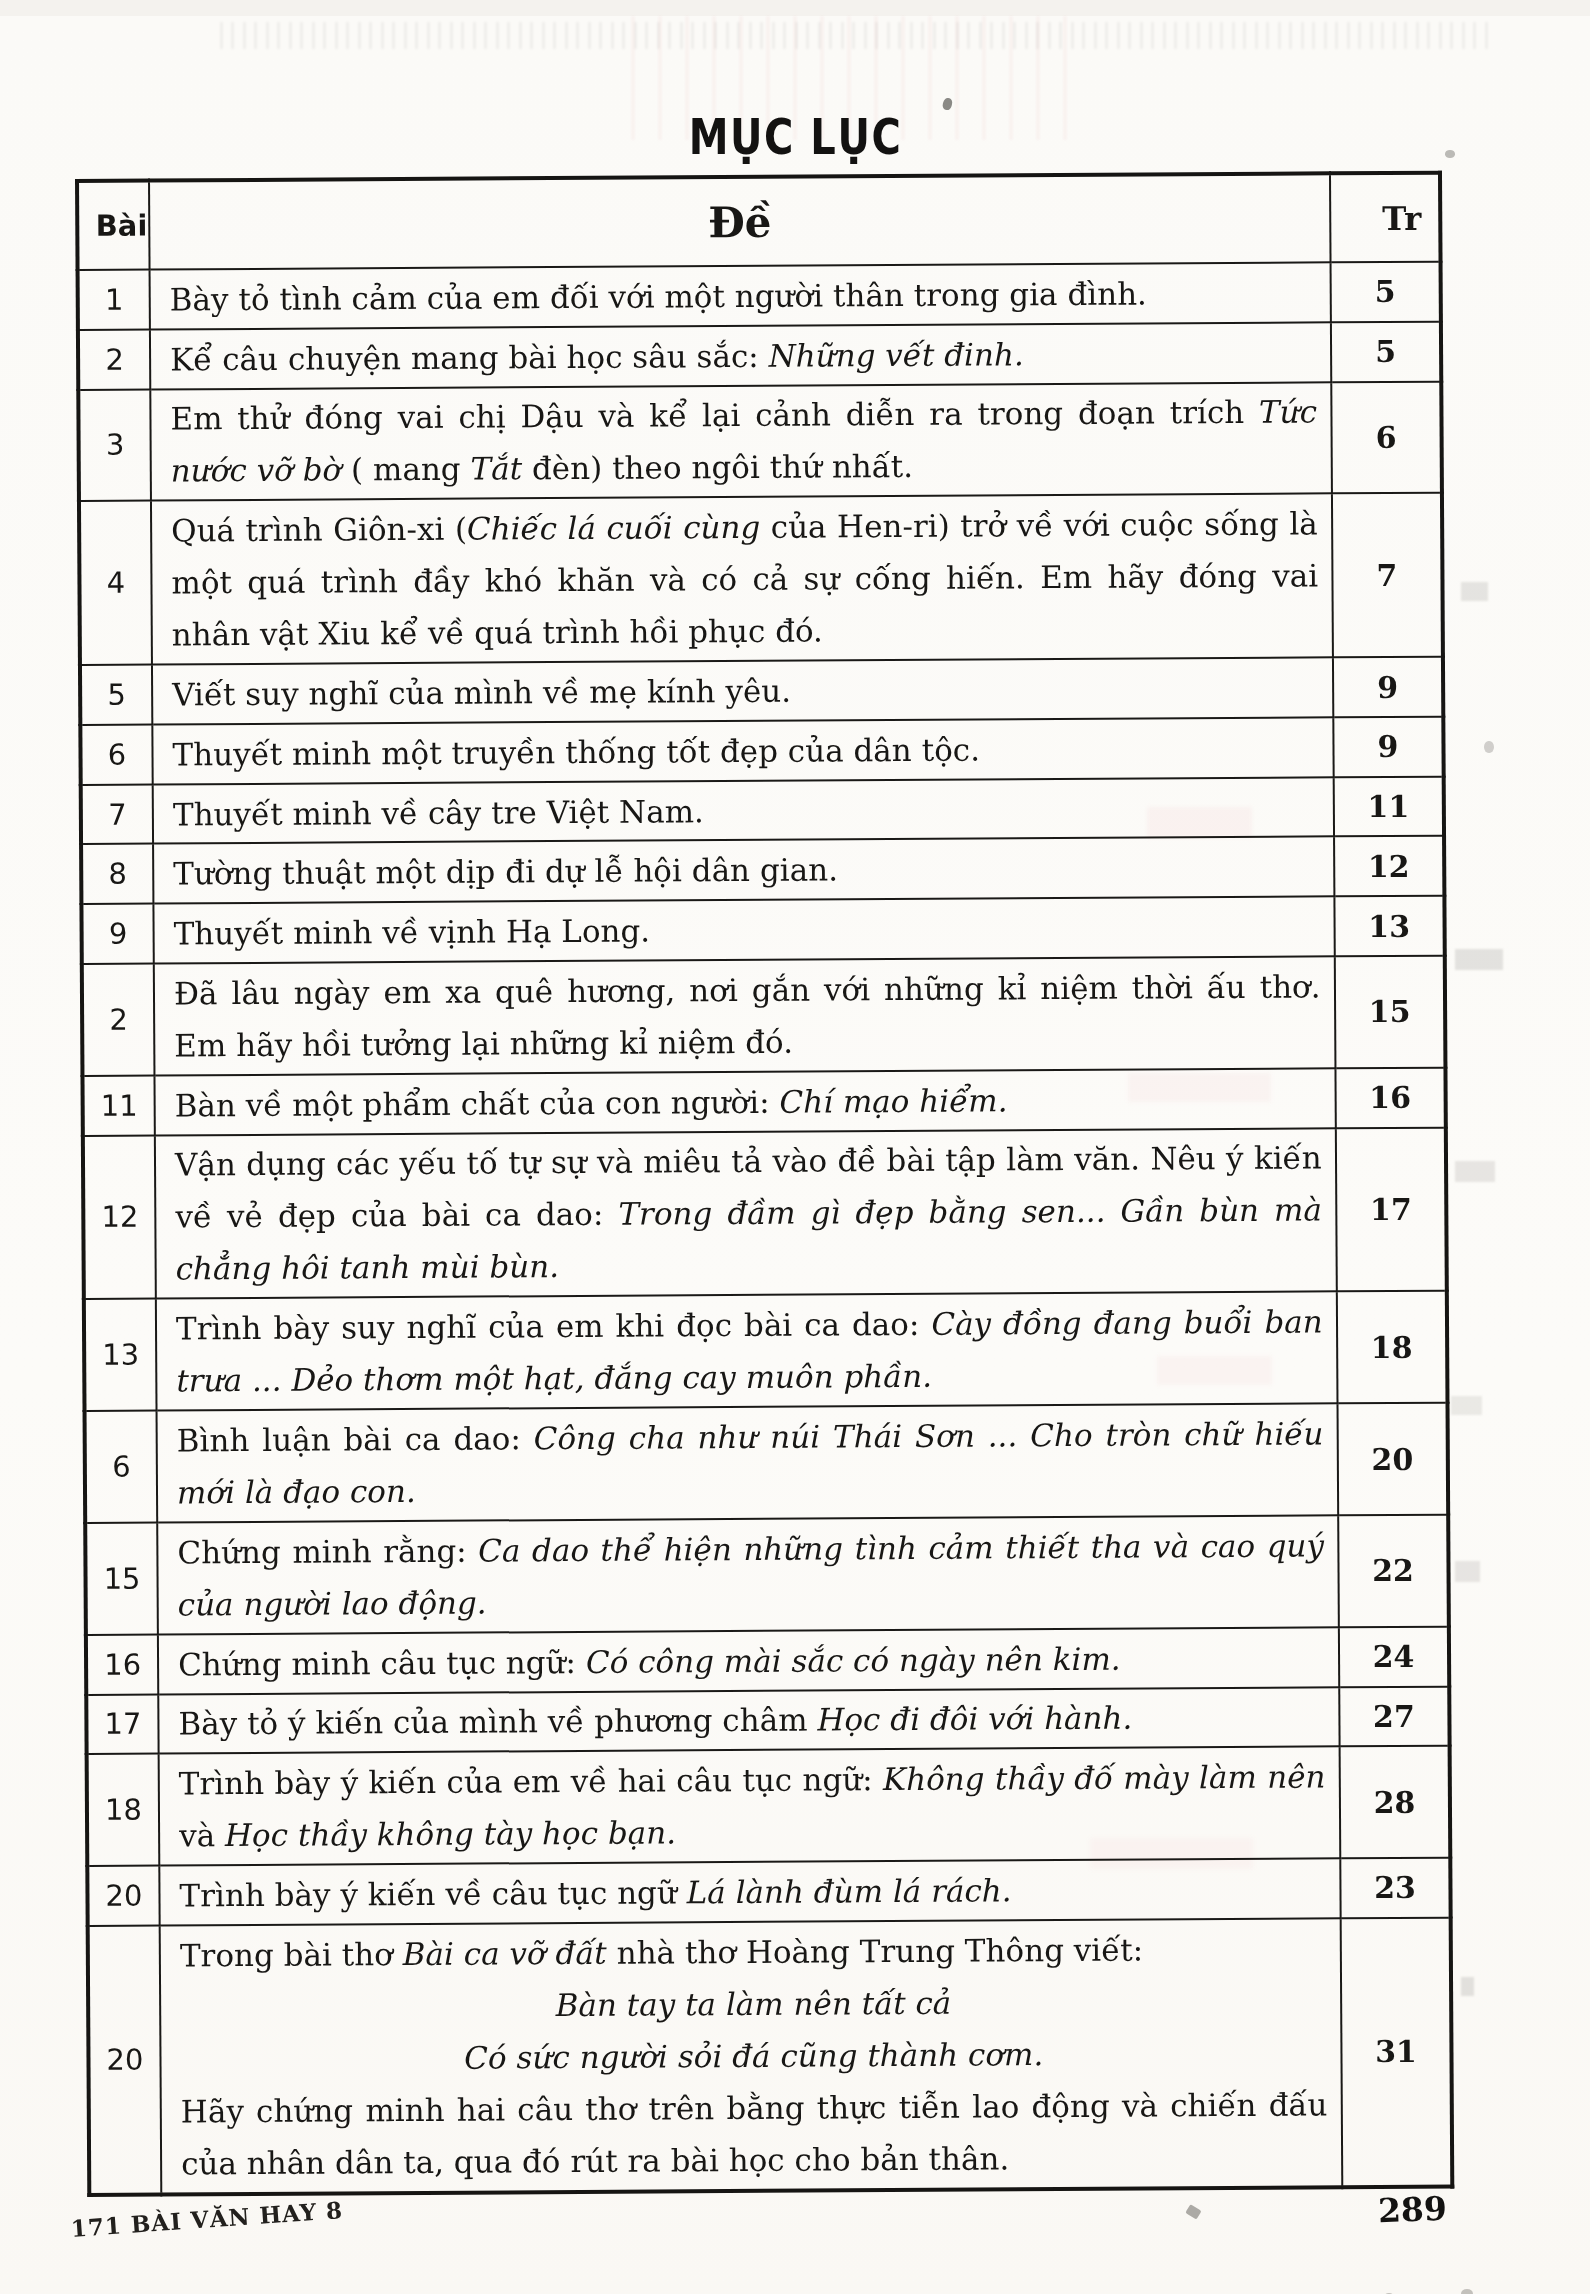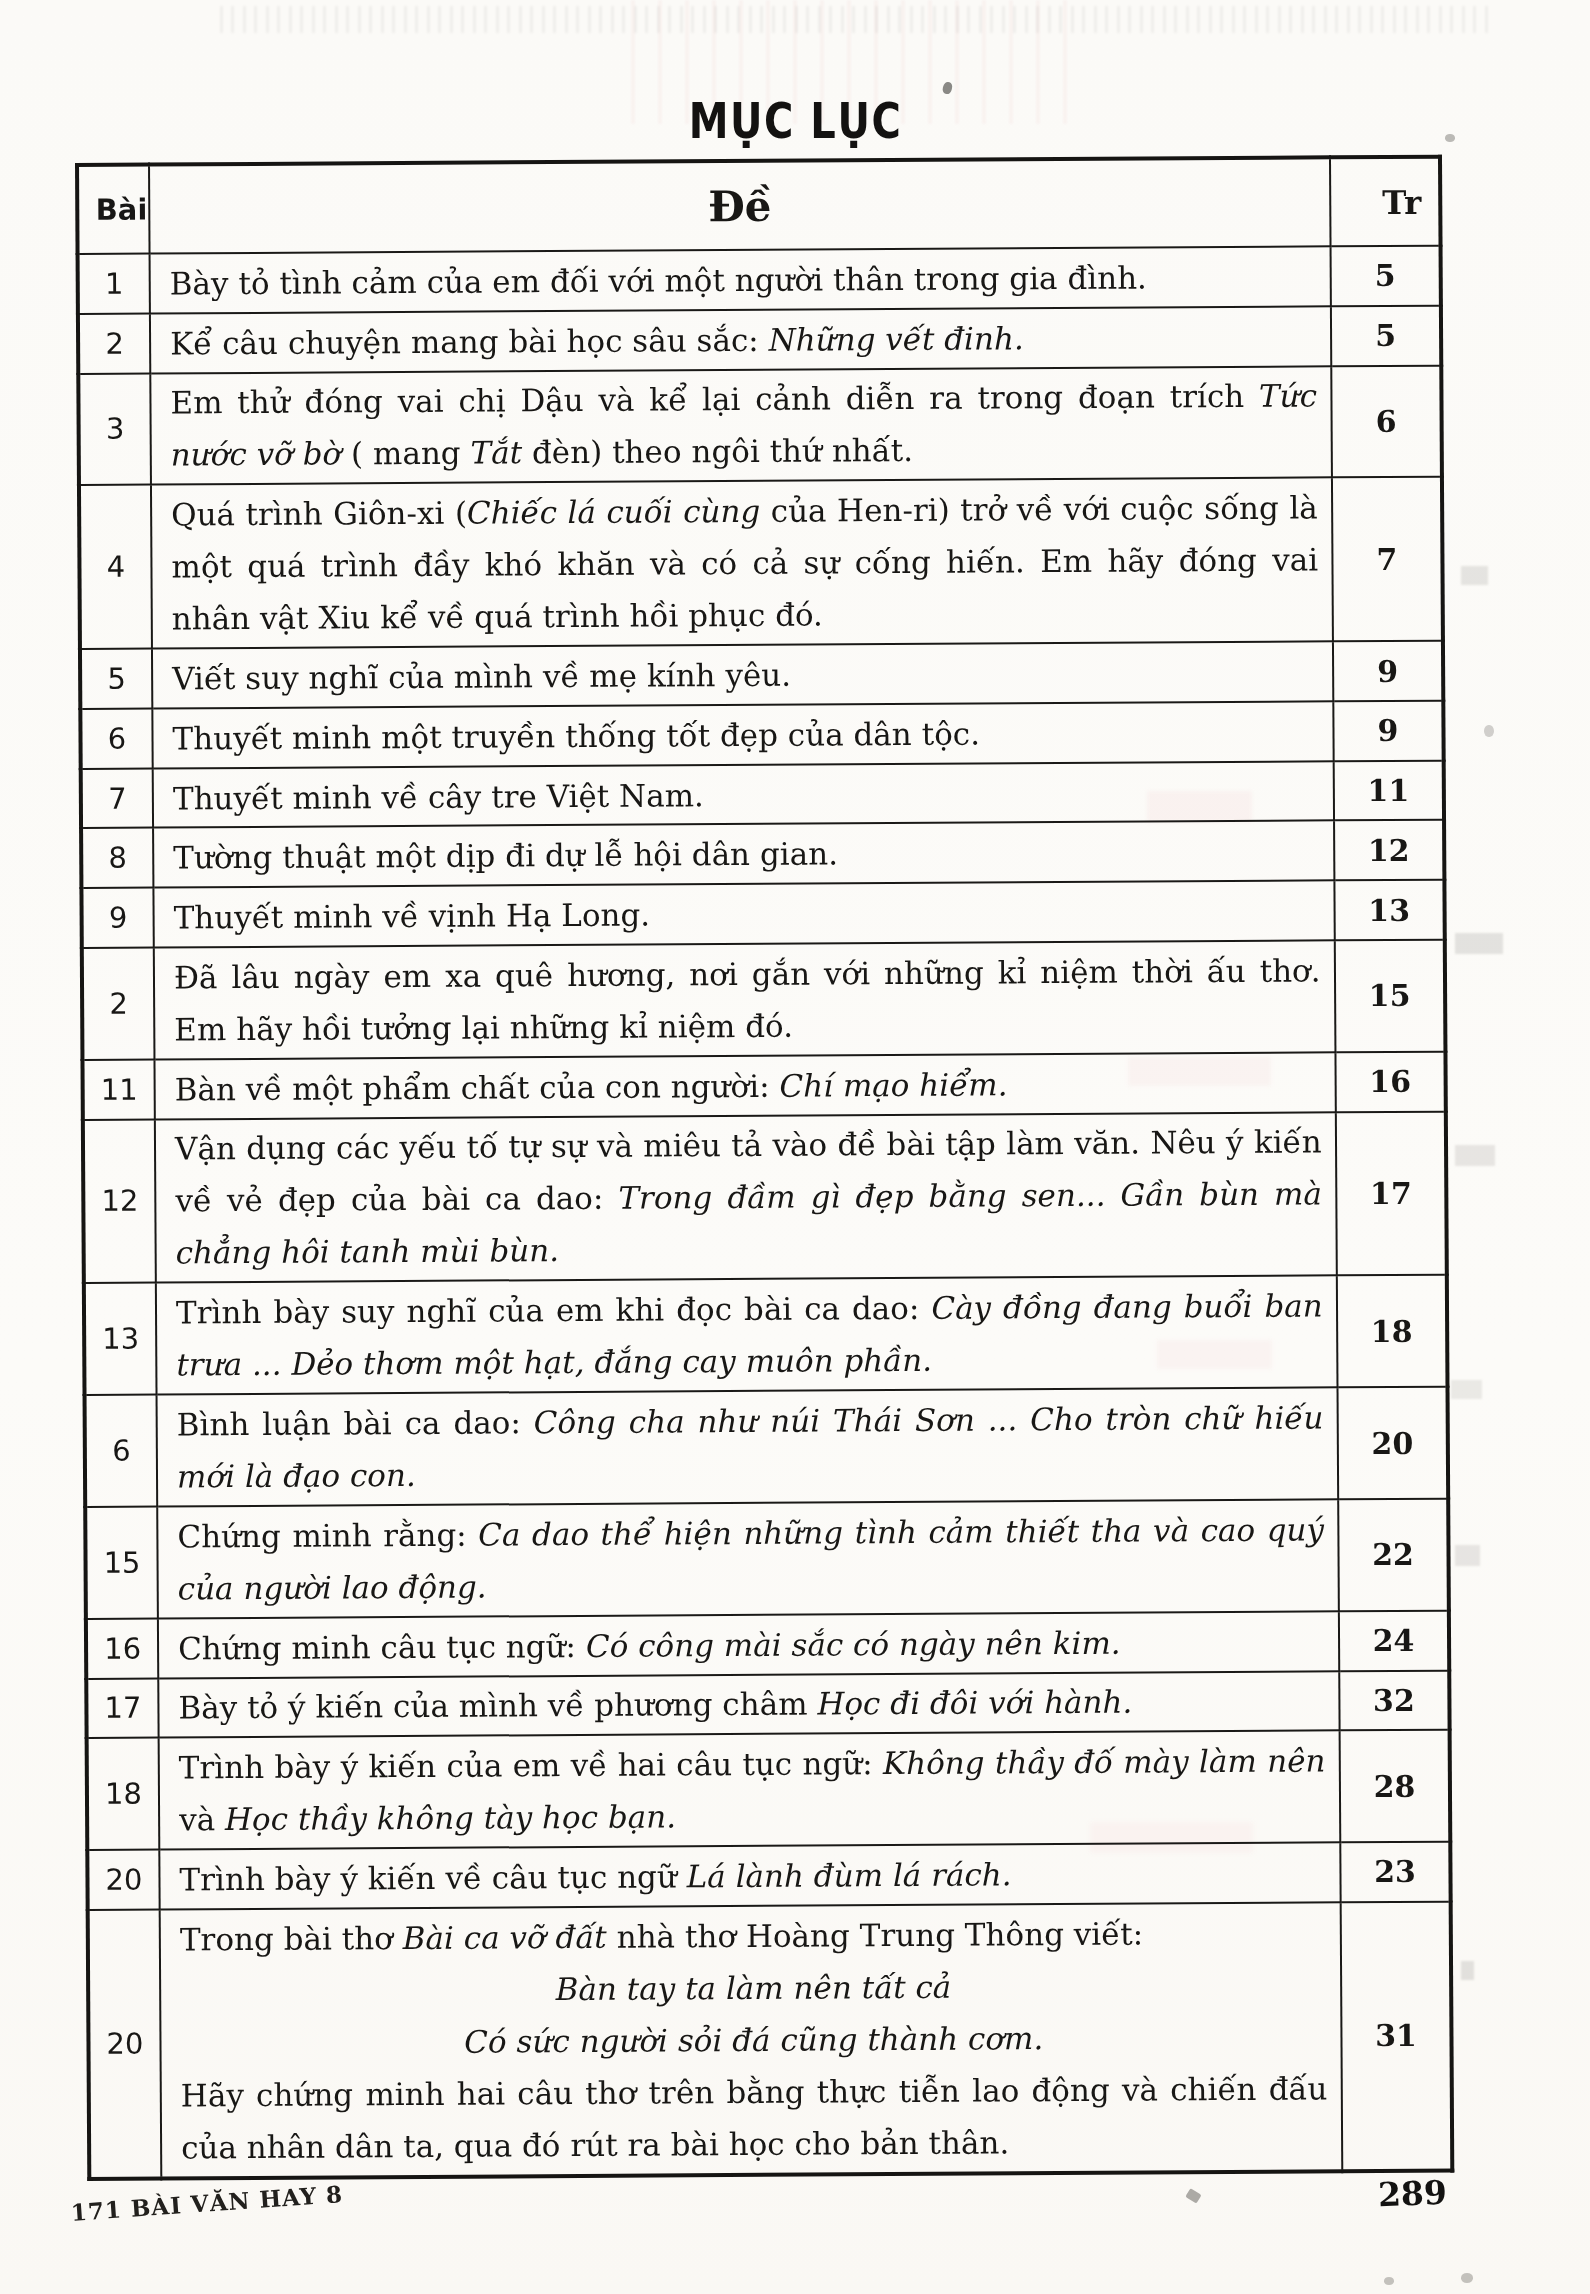--- a/index.html
+++ b/index.html
@@ -7,20 +7,21 @@
     width:1591px; height:2294px;
     background:#f4f2ee;
     font-family:"DejaVu Serif", serif;
     color:#181715;
     position:relative;
     overflow:hidden;
   }
   .page {
     position:absolute; inset:0;
     background:linear-gradient(180deg,#fbfaf7 0%, #fcfbf8 60%, #faf8f4 100%);
+    margin-top:16px;
   }
 
   
   .title {
     position:absolute; top:92px; left:0; width:1591px;
     margin:0; text-align:center;
     font-family:"DejaVu Sans", sans-serif;
     font-weight:bold; font-size:50px; letter-spacing:1.9px;
     transform:scaleX(0.8);
     color:#131211;
@@ -262,21 +263,21 @@
             <td class="cell-de">
               <div class="para align-justify"><span>Chứng minh câu tục ngữ: </span><i>Có công mài sắc có ngày nên kim.</i></div>
             </td>
             <td class="cell-tr">24</td>
           </tr>
           <tr>
             <td class="cell-bai">17</td>
             <td class="cell-de">
               <div class="para align-justify"><span>Bày tỏ ý kiến của mình về phương châm </span><i>Học đi đôi với hành.</i></div>
             </td>
-            <td class="cell-tr">32</td>
+            <td class="cell-tr">27</td>
           </tr>
           <tr>
             <td class="cell-bai">18</td>
             <td class="cell-de">
               <div class="para align-justify"><span>Trình bày ý kiến của em về hai câu tục ngữ: </span><i>Không thầy đố mày làm nên</i><span> và </span><i>Học thầy không tày học bạn.</i></div>
             </td>
             <td class="cell-tr">28</td>
           </tr>
           <tr>
             <td class="cell-bai">20</td>

